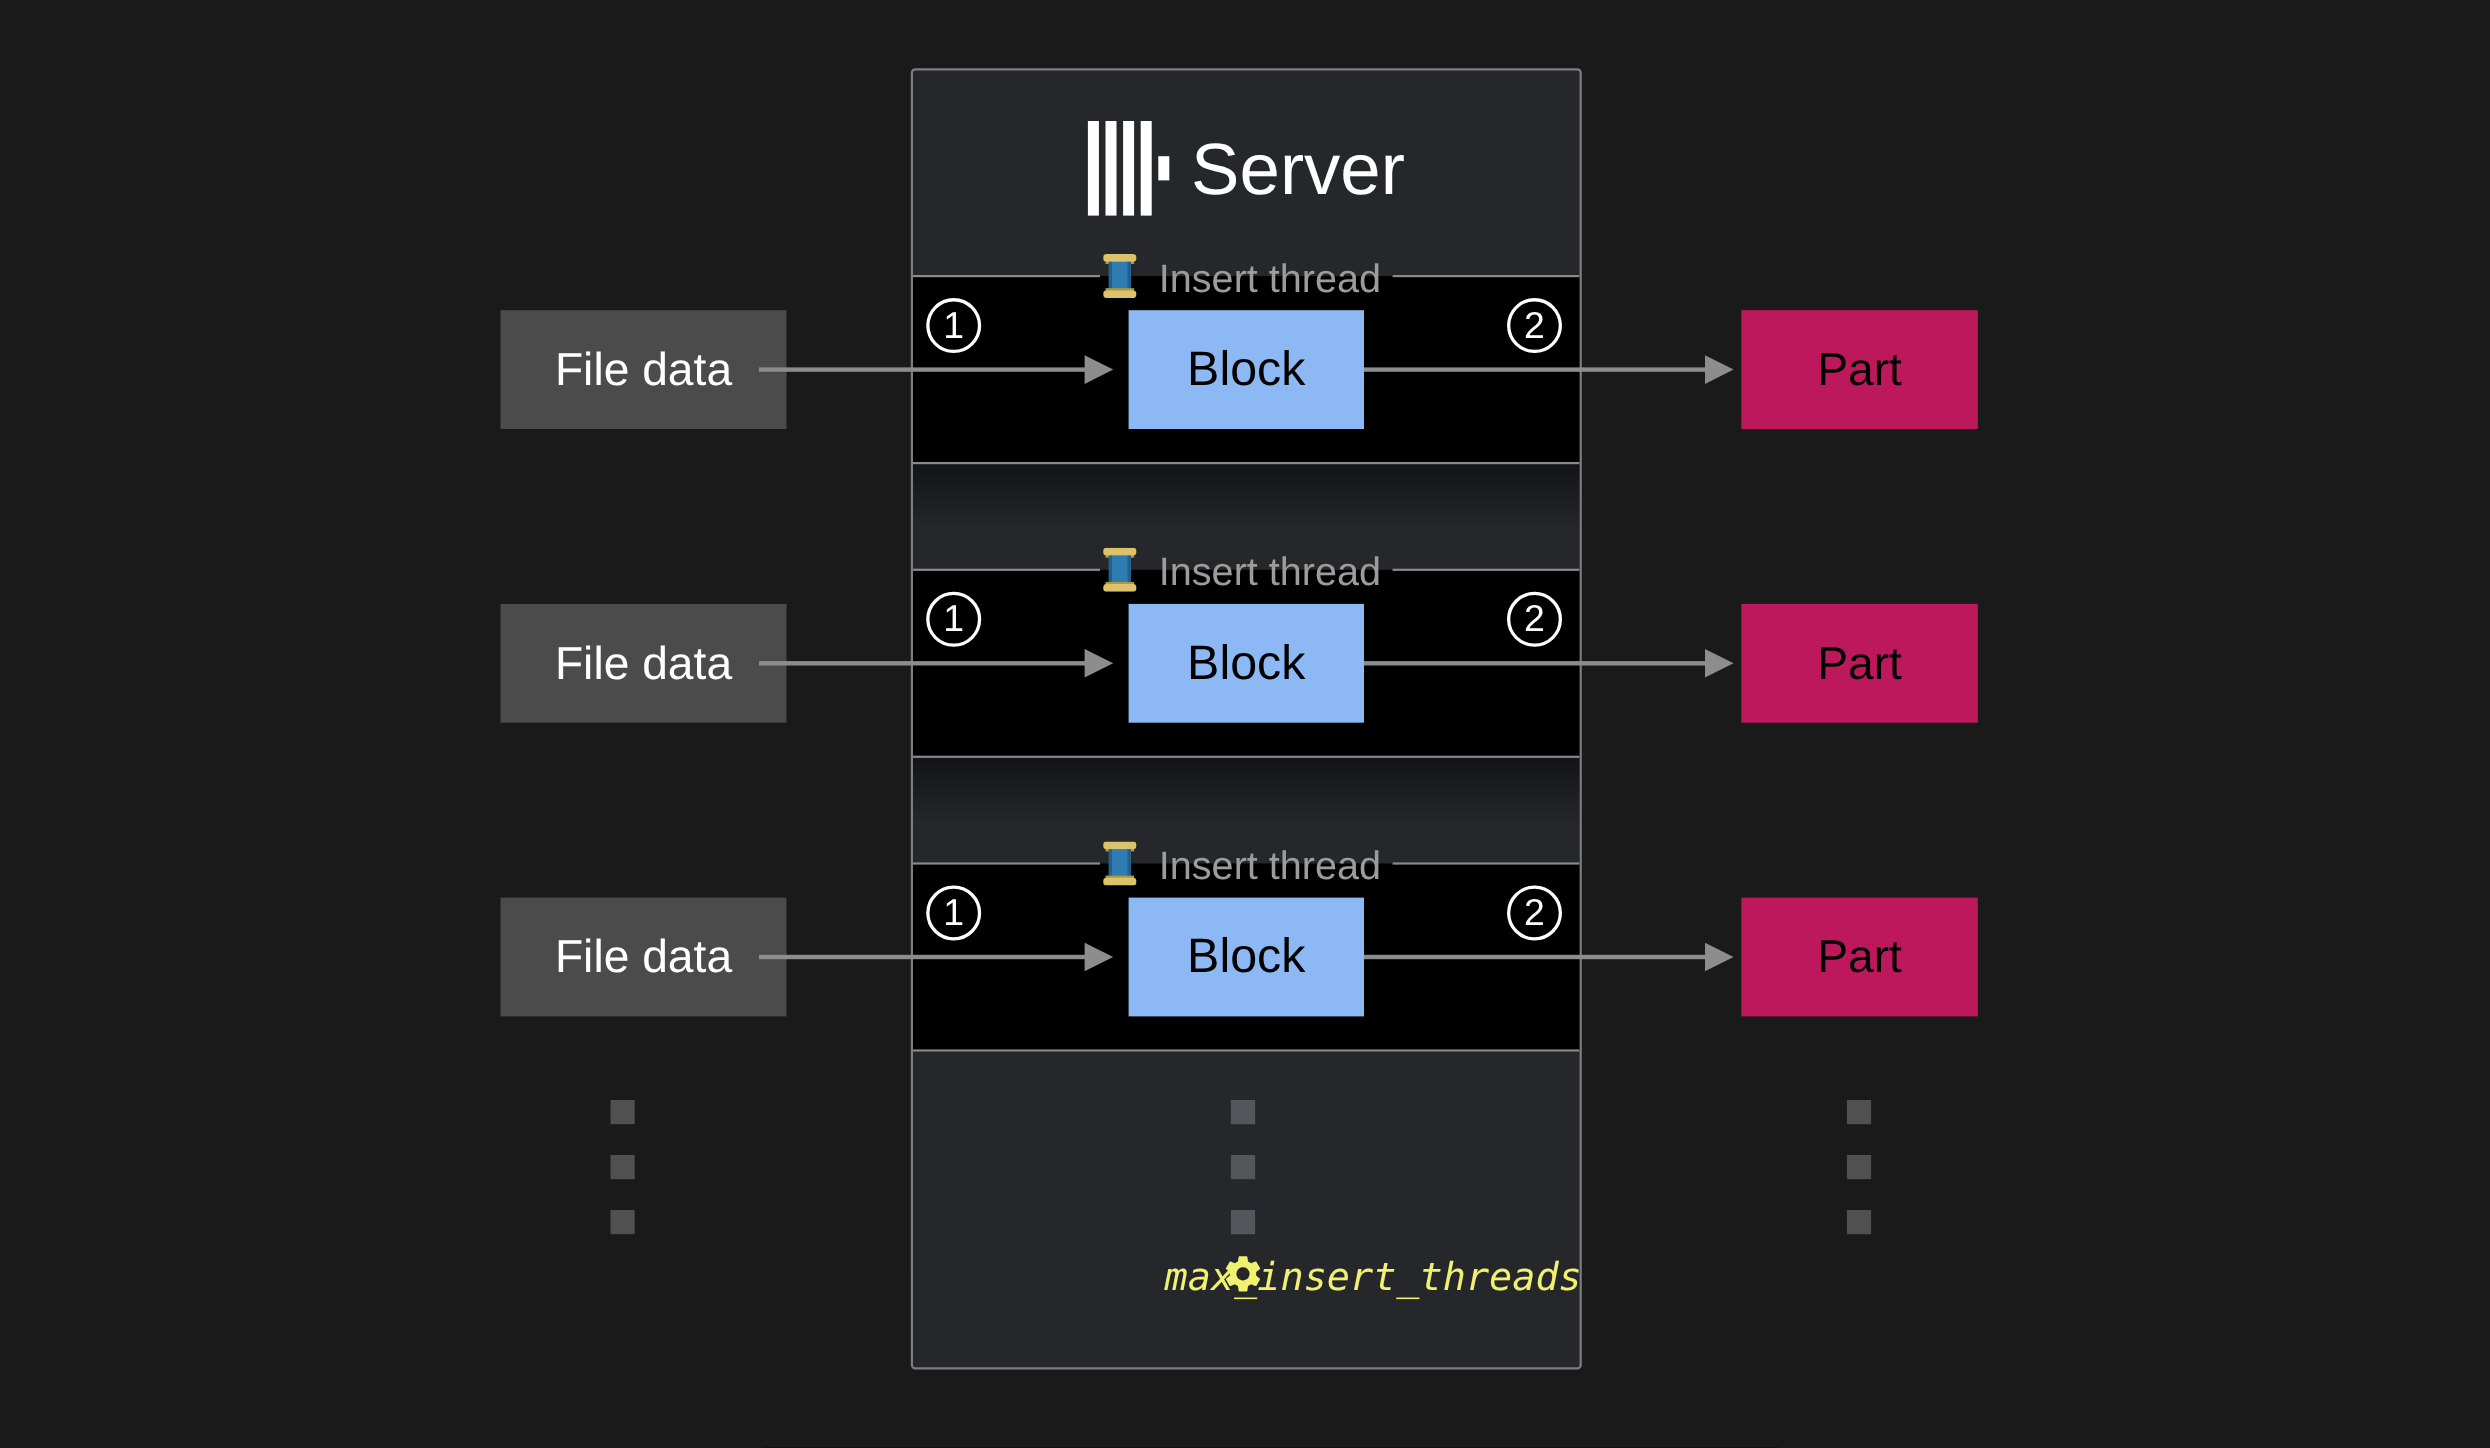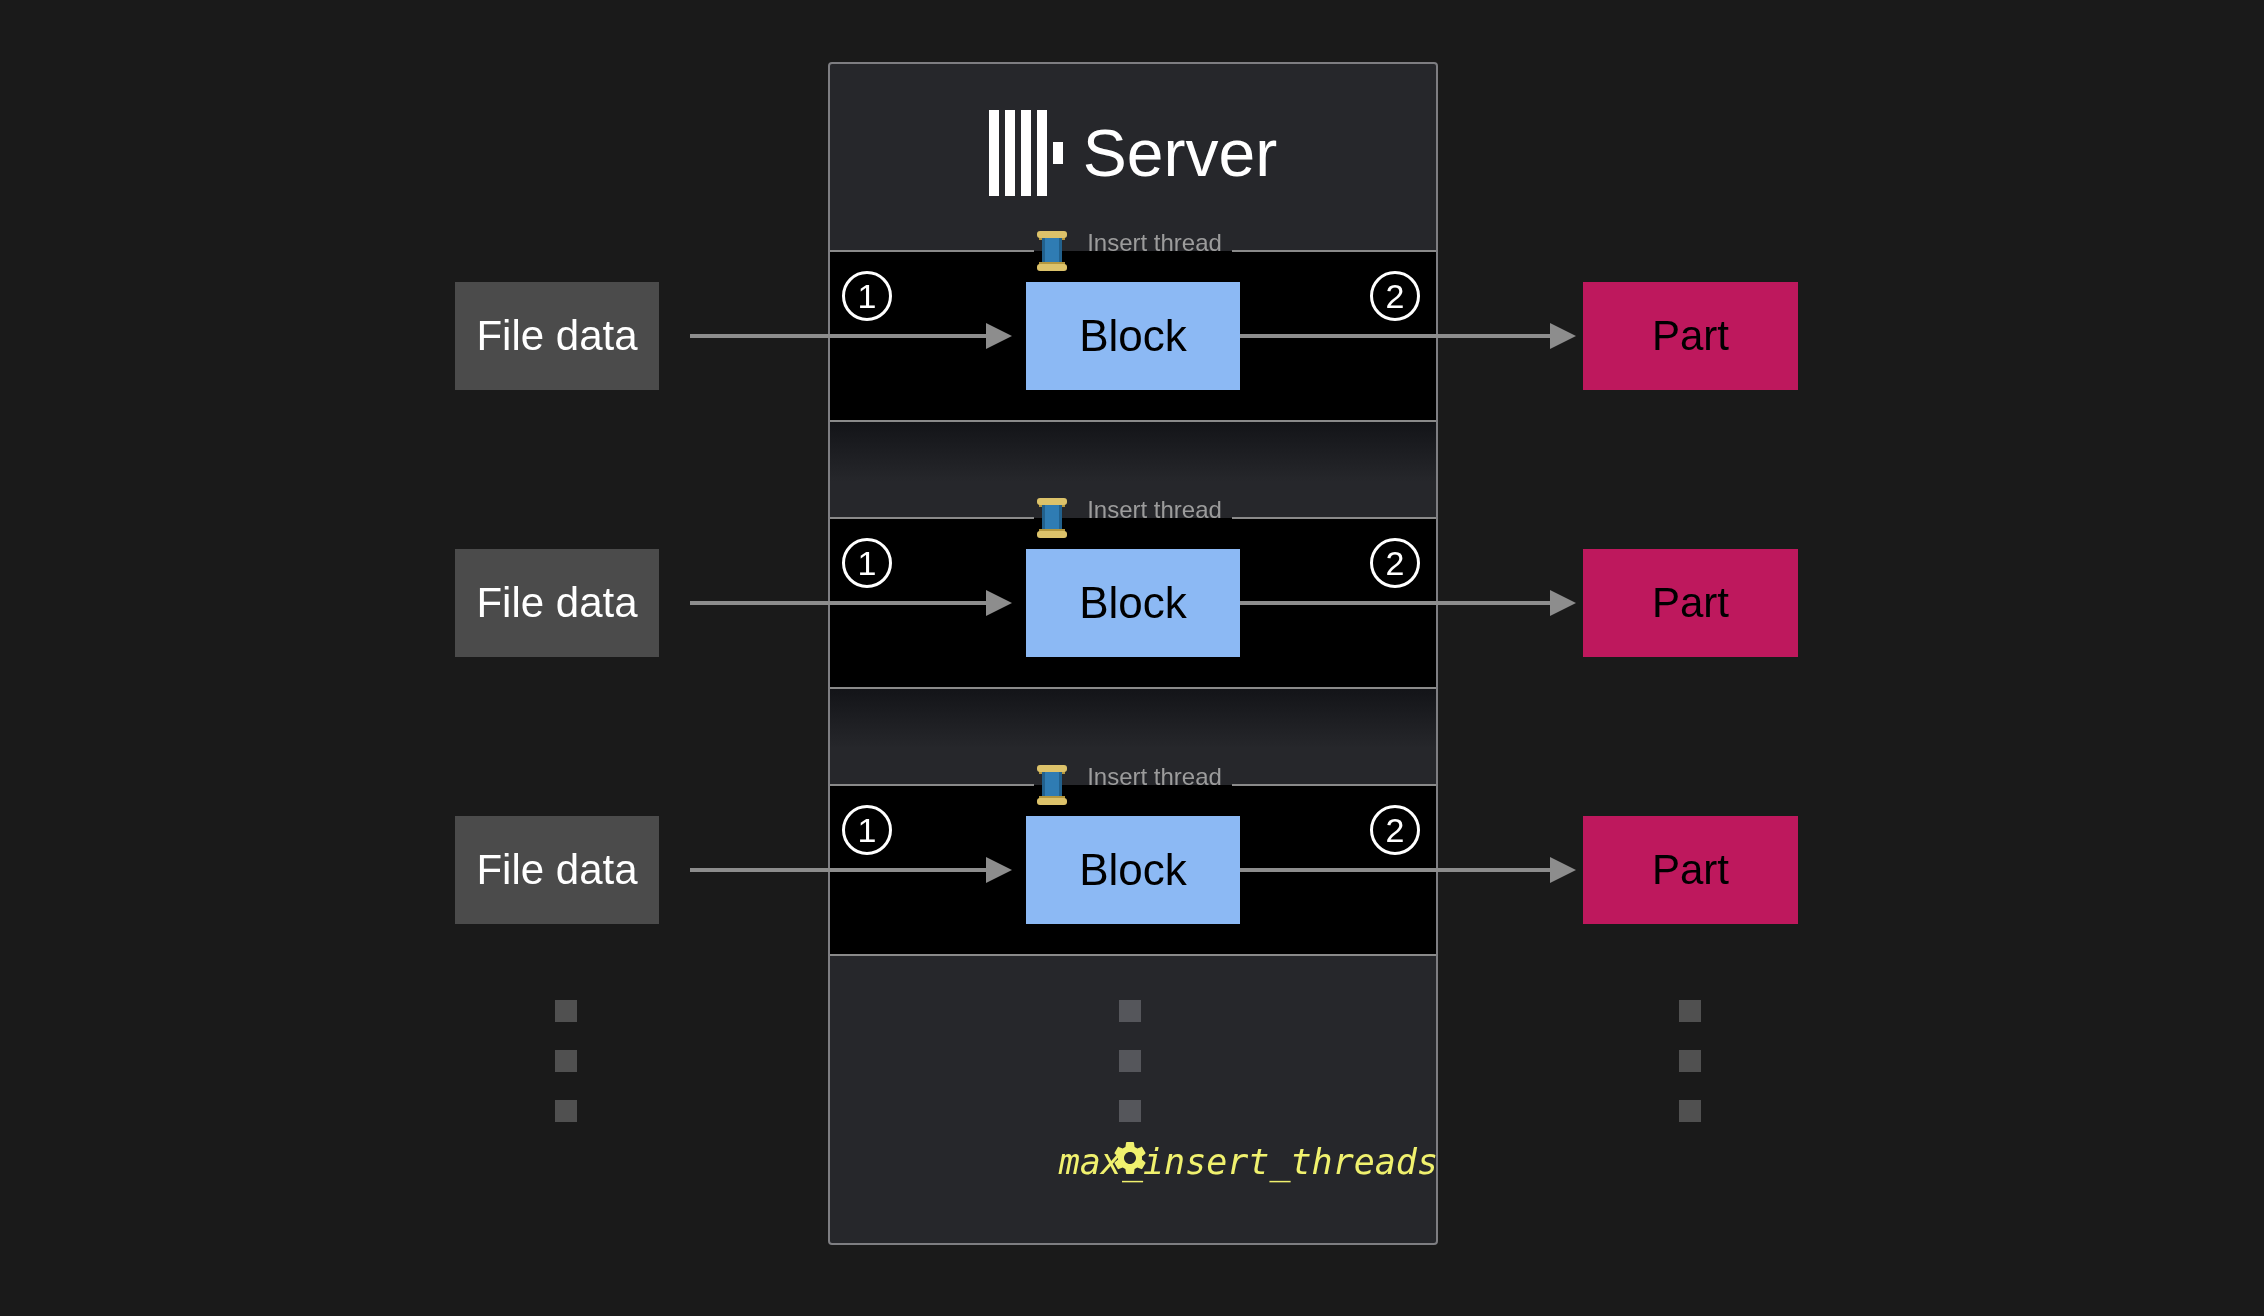--- a/index.html
+++ b/index.html
@@ -43,44 +43,44 @@
   }
   .panel-bottom{flex:1 1 auto;}
 
   
   .legend{
     position:absolute;left:0;right:0;top:0;height:0;
     display:flex;align-items:center;
   }
   .leg-line{flex:1 1 auto;height:2px;background:#8a8a8a;}
   .leg-label{
-    flex:0 0 auto;display:flex;align-items:flex-start;gap:19px;
+    flex:0 0 auto;display:flex;align-items:flex-end;gap:19px;
     padding:0 10px 0 2px;
-    color:#9c9c9c;font-size:24px;line-height:1;
+    color:#9c9c9c;font-size:36px;line-height:1;
   }
   .spool{width:32px;height:40px;flex:0 0 auto;}
 
   .step{
     position:absolute;top:20px;width:44px;height:44px;
     border:3px solid #ffffff;border-radius:50%;
     color:#ffffff;font-size:34px;line-height:1;
     display:flex;align-items:center;justify-content:center;
   }
   .step.in{left:12px;}
   .step.out{right:16px;}
 
   .block{
     width:214px;height:108px;margin:31px auto 0;
     background:#8cb9f4;color:#000000;font-size:44px;
     display:flex;align-items:center;justify-content:center;
   }
 
   
   .filebox,.partbox{
-    position:absolute;width:204px;height:108px;
+    position:absolute;width:260px;height:108px;
     display:flex;align-items:center;justify-content:center;
     font-size:42px;
   }
   .filebox{left:455px;background:#4b4b4b;color:#ffffff;}
   .partbox{left:1583px;width:215px;background:#be185d;color:#000000;}
 
   
   .arrow{position:absolute;height:4px;background:#8d8d8d;}
   .arrow::after{
     content:"";position:absolute;right:-24px;top:-11px;

